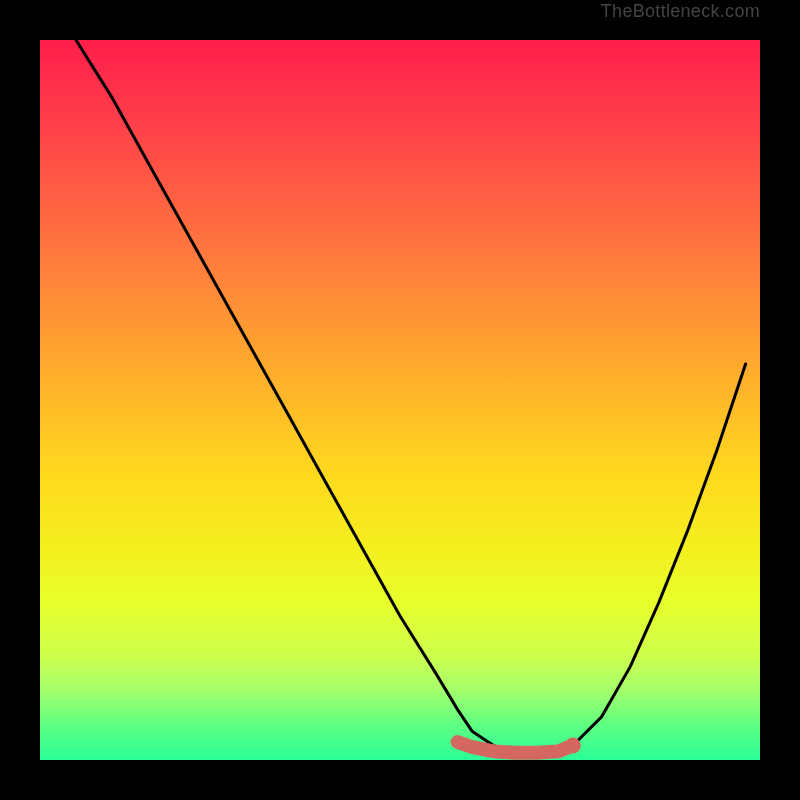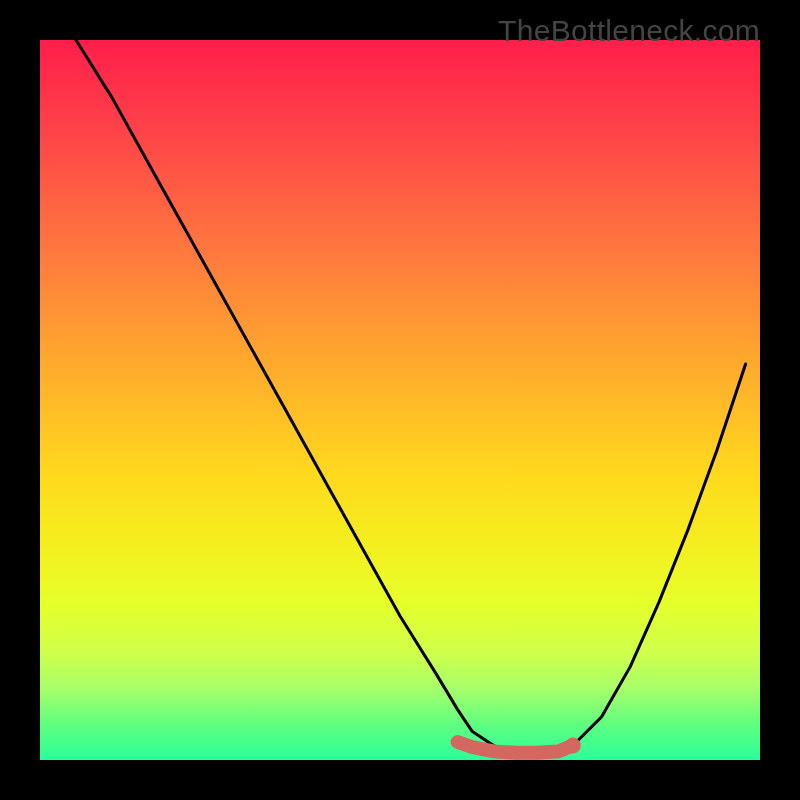--- a/index.html
+++ b/index.html
@@ -20,24 +20,24 @@
     #ffd81e 60%,
     #f5ee1e 70%,
     #e6ff2a 78%,
     #d0ff4a 85%,
     #a8ff6a 90%,
     #60ff80 95%,
     #2aff9a 100%);
 }
 .watermark {
   position: absolute;
-  top: 14px;
+  top: 1px;
   right: 40px;
   color: #444;
-  font-size: 30px;
+  font-size: 18px;
   font-weight: 500;
   letter-spacing: 0.3px;
 }
 svg.overlay {
   position: absolute;
   left: 40px;
   top: 40px;
   width: 720px;
   height: 720px;
 }

